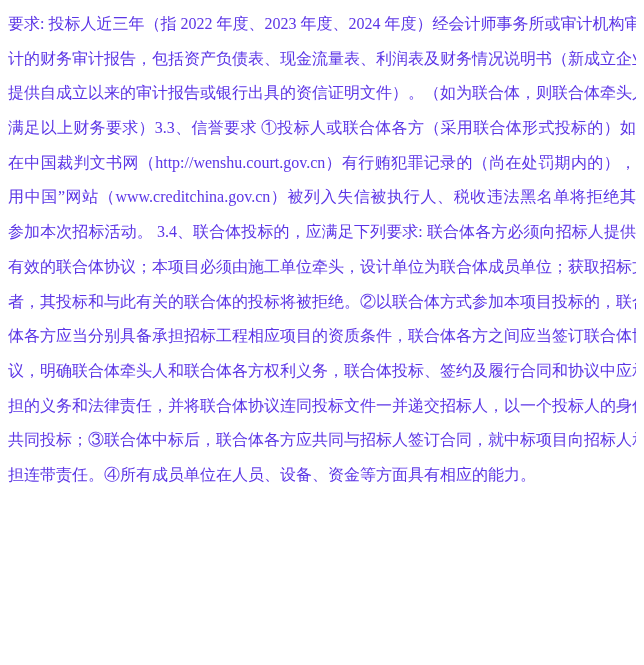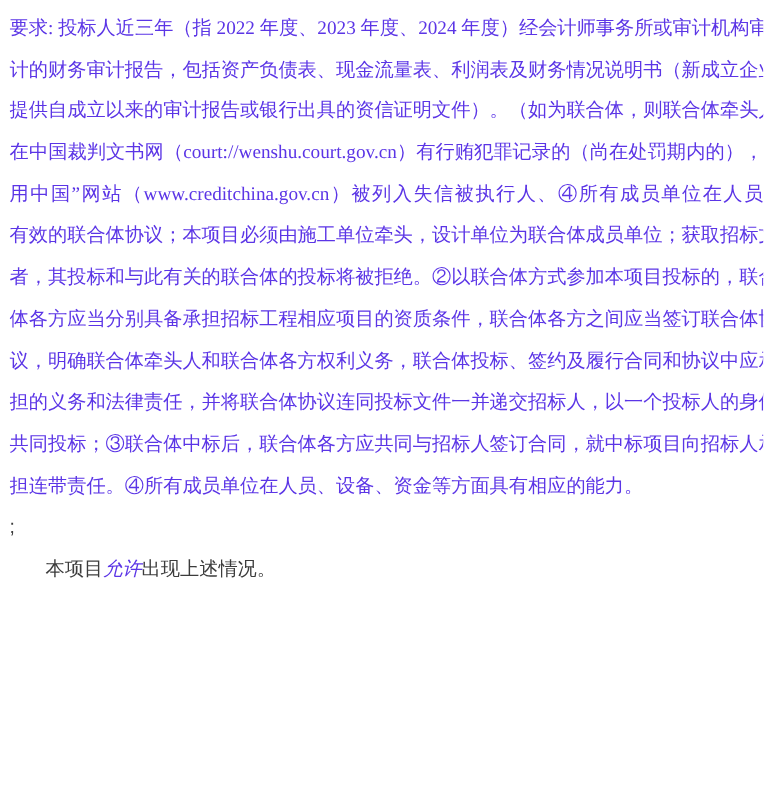--- a/index.html
+++ b/index.html
@@ -55,22 +55,24 @@
   }
 </style>
 </head>
 <body>
 
 <div class="page">
   <div id="para">
       <div class="pline">要求: 投标人近三年（指 2022 年度、2023 年度、2024 年度）经会计师事务所或审计机构审</div>
       <div class="pline">计的财务审计报告，包括资产负债表、现金流量表、利润表及财务情况说明书（新成立企业</div>
       <div class="pline">提供自成立以来的审计报告或银行出具的资信证明文件）。（如为联合体，则联合体牵头人需</div>
-      <div class="pline">在中国裁判文书网（court://wenshu.court.gov.cn）有行贿犯罪记录的（尚在处罚期内的），</div>
-      <div class="pline">用中国”网站（www.creditchina.gov.cn）被列入失信被执行人、④所有成员单位在人员</div>
+      <div class="pline">满足以上财务要求）3.3、信誉要求  ①投标人或联合体各方（采用联合体形式投标的）如</div>
+      <div class="pline">在中国裁判文书网（http://wenshu.court.gov.cn）有行贿犯罪记录的（尚在处罚期内的），</div>
+      <div class="pline">用中国”网站（www.creditchina.gov.cn）被列入失信被执行人、税收违法黑名单将拒绝其</div>
+      <div class="pline">参加本次招标活动。  3.4、联合体投标的，应满足下列要求: 联合体各方必须向招标人提供</div>
       <div class="pline">有效的联合体协议；本项目必须由施工单位牵头，设计单位为联合体成员单位；获取招标文</div>
       <div class="pline">者，其投标和与此有关的联合体的投标将被拒绝。②以联合体方式参加本项目投标的，联合</div>
       <div class="pline">体各方应当分别具备承担招标工程相应项目的资质条件，联合体各方之间应当签订联合体协</div>
       <div class="pline">议，明确联合体牵头人和联合体各方权利义务，联合体投标、签约及履行合同和协议中应承</div>
       <div class="pline">担的义务和法律责任，并将联合体协议连同投标文件一并递交招标人，以一个投标人的身份</div>
       <div class="pline">共同投标；③联合体中标后，联合体各方应共同与招标人签订合同，就中标项目向招标人承</div>
       <div class="pline plast">担连带责任。④所有成员单位在人员、设备、资金等方面具有相应的能力。</div>
     </div>
   <div class="stray">;</div>
   <div class="closing"><span>本项目</span><span class="em">允许</span><span>出现上述情况。</span></div>

